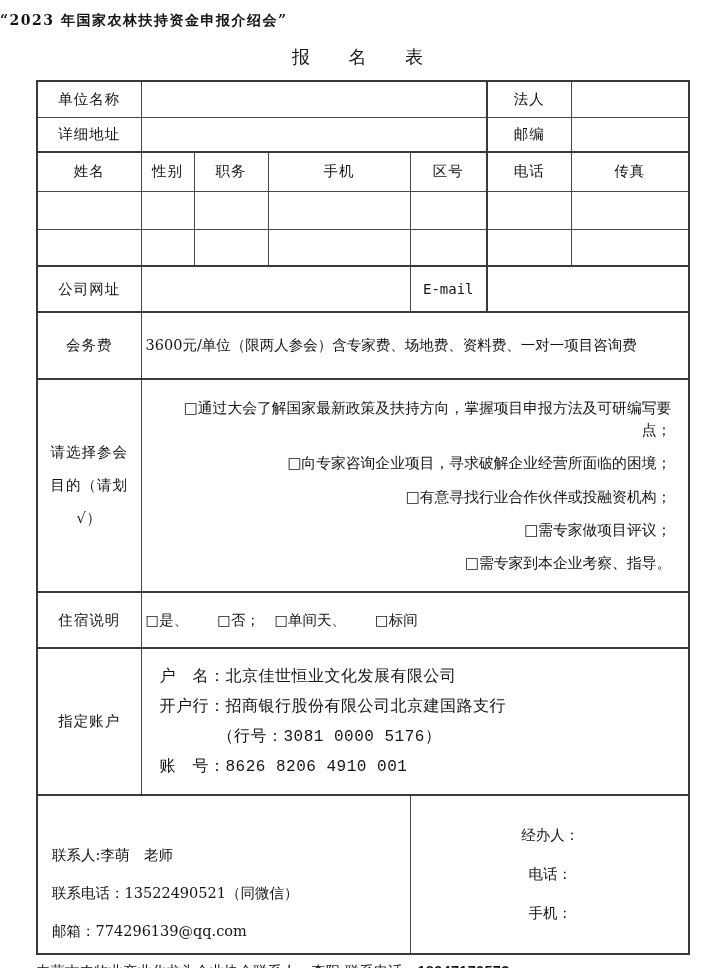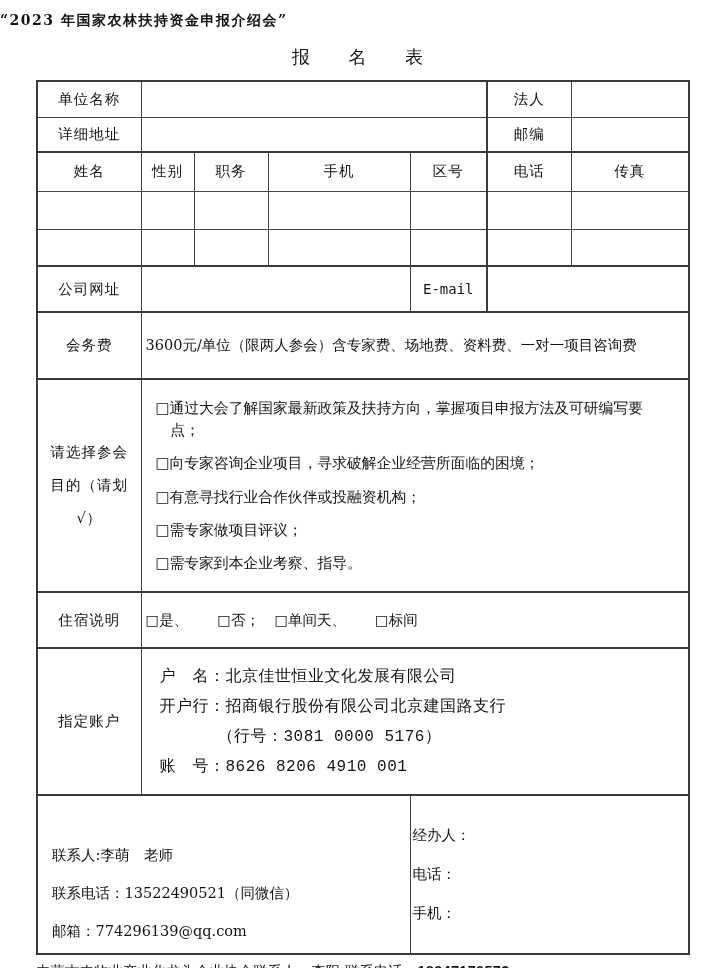--- a/index.html
+++ b/index.html
@@ -57,41 +57,41 @@
   tr.r5 { height: 37px; }
   tr.r6 { height: 46px; }
   tr.r7 { height: 67px; }
   tr.r8 { height: 193px; }
   tr.r9 { height: 56px; }
   tr.r10 { height: 143px; }
   tr.r11 { height: 159px; }
 
   .email-lbl { font-family: "DejaVu Sans Mono", "Liberation Mono", monospace; font-size: 14px; text-align: center; }
 
-  .purpose-cell { padding: 6px 14px 6px 14px; vertical-align: middle; }
+  .purpose-cell { padding: 6px 14px 6px 14px; vertical-align: middle; text-align: right; }
   .opt {
     max-width: 501px;
     padding-left: 1em;
     text-indent: -1em;
     margin: 11px 0;
     line-height: 1.5;
     font-size: 14.8px;
   }
   .purpose-lbl div { line-height: 2.3; font-size: 14.5px; letter-spacing: 1px; }
 
   .acct-cell { padding: 8px 0 8px 14px; }
   .acct-line { font-size: 16px; margin: 9px 4px; letter-spacing: 0.5px; font-family: Liberation Mono, monospace; }
   .acct-indent { padding-left: 58px; }
 
   .bottom-left {
     vertical-align: bottom;
     padding: 0 0 12px 14px;
   }
   .bottom-left div { font-size: 14.5px; margin-top: 19px; }
-  .bottom-right { vertical-align: middle; padding-left: 2px; }
+  .bottom-right { vertical-align: middle; padding-left: 2px; text-align: center; }
   .bottom-right div { font-size: 14.5px; margin: 20px 0; }
 
   .footer {
     margin: 7px 0 0 36px;
     font-size: 14.2px;
     letter-spacing: 0.3px;
   }
   .footer .phone {
     font-family: "Liberation Sans", "DejaVu Sans", sans-serif;
     font-weight: bold;

